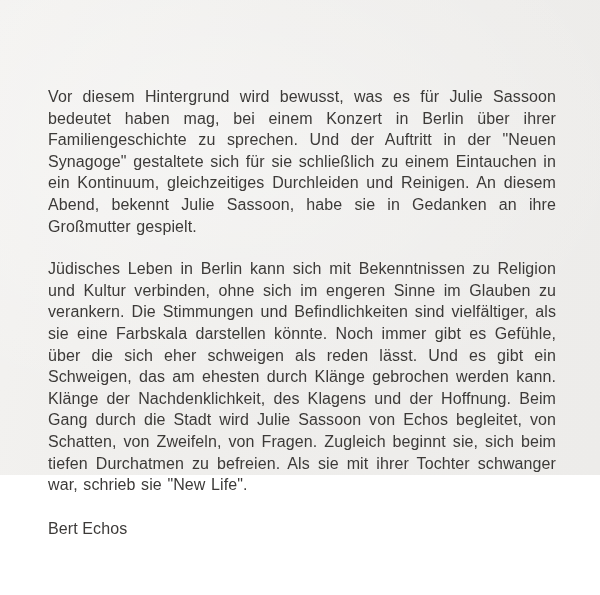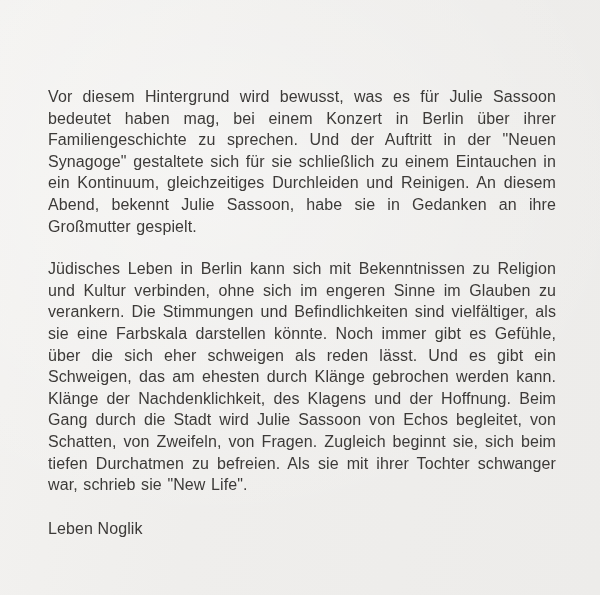--- a/index.html
+++ b/index.html
@@ -8,21 +8,21 @@
   }
   body {
     width: 600px;
     height: 595px;
     overflow: hidden;
     font-family: "Liberation Sans", sans-serif;
   }
   .page {
     position: relative;
     width: 600px;
-    height: 595px;
+    height: 475px;
     
     background:
       radial-gradient(ellipse 120% 100% at 35% 30%, rgba(255,255,255,0.35), rgba(255,255,255,0) 60%),
       linear-gradient(100deg, #f3f2f0 0%, #efeeec 40%, #edecea 100%);
     background-color: #efeeec;
   }
   .text-block {
     position: absolute;
     left: 48px;
     top: 86px;
@@ -47,15 +47,15 @@
     letter-spacing: 0.1px;
   }
 </style>
 </head>
 <body>
 
 <div class="page">
   <div class="text-block">
     <p class="para">Vor diesem Hintergrund wird bewusst, was es für Julie Sassoon bedeutet haben mag, bei einem Konzert in Berlin über ihrer Familiengeschichte zu sprechen. Und der Auftritt in der "Neuen Synagoge" gestaltete sich für sie schließlich zu einem Eintauchen in ein Kontinuum, gleichzeitiges Durchleiden und Reinigen. An diesem Abend, bekennt Julie Sassoon, habe sie in Gedanken an ihre Großmutter gespielt.</p>
     <p class="para">Jüdisches Leben in Berlin kann sich mit Bekenntnissen zu Religion und Kultur verbinden, ohne sich im engeren Sinne im Glauben zu verankern. Die Stimmungen und Befindlichkeiten sind vielfältiger, als sie eine Farbskala darstellen könnte. Noch immer gibt es Gefühle, über die sich eher schweigen als reden lässt. Und es gibt ein Schweigen, das am ehesten durch Klänge gebrochen werden kann. Klänge der Nachdenklichkeit, des Klagens und der Hoffnung. Beim Gang durch die Stadt wird Julie Sassoon von Echos begleitet, von Schatten, von Zweifeln, von Fragen. Zugleich beginnt sie, sich beim tiefen Durchatmen zu befreien. Als sie mit ihrer Tochter schwanger war, schrieb sie "New Life".</p>
-    <p class="author">Leben Noglik</p>
+    <p class="author">Bert Echos</p>
   </div>
 </div>
 
 </body></html>

